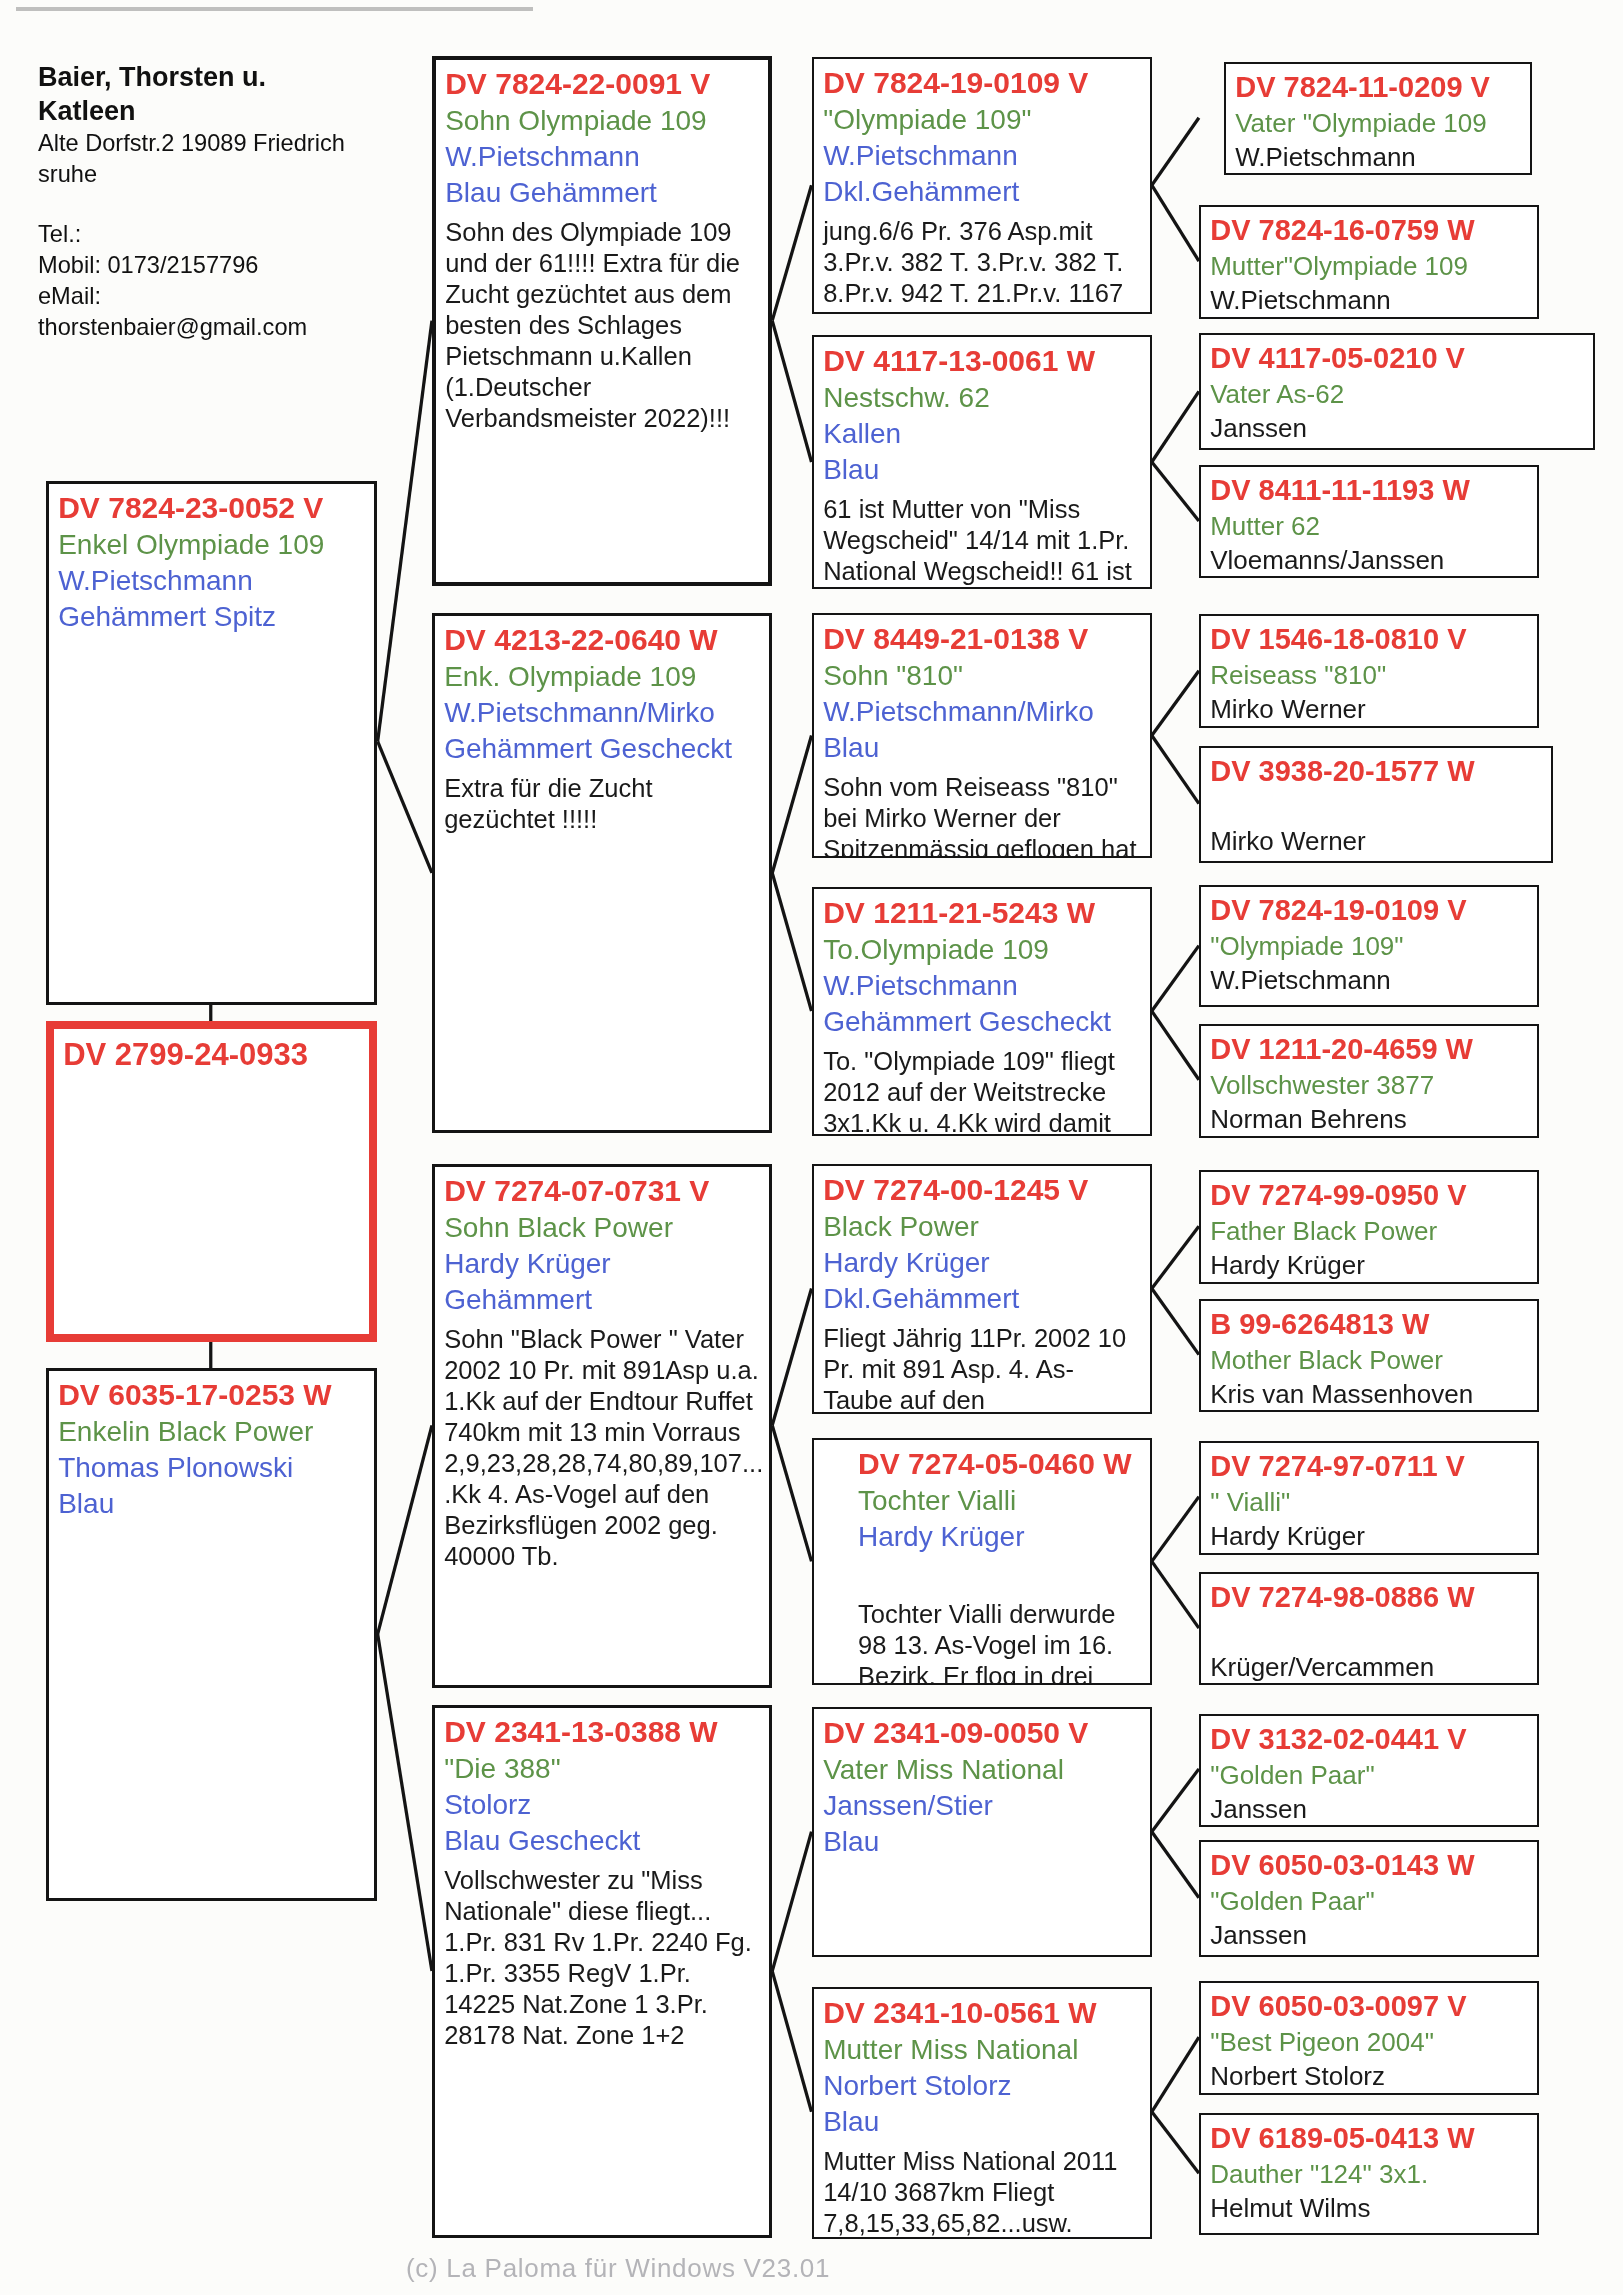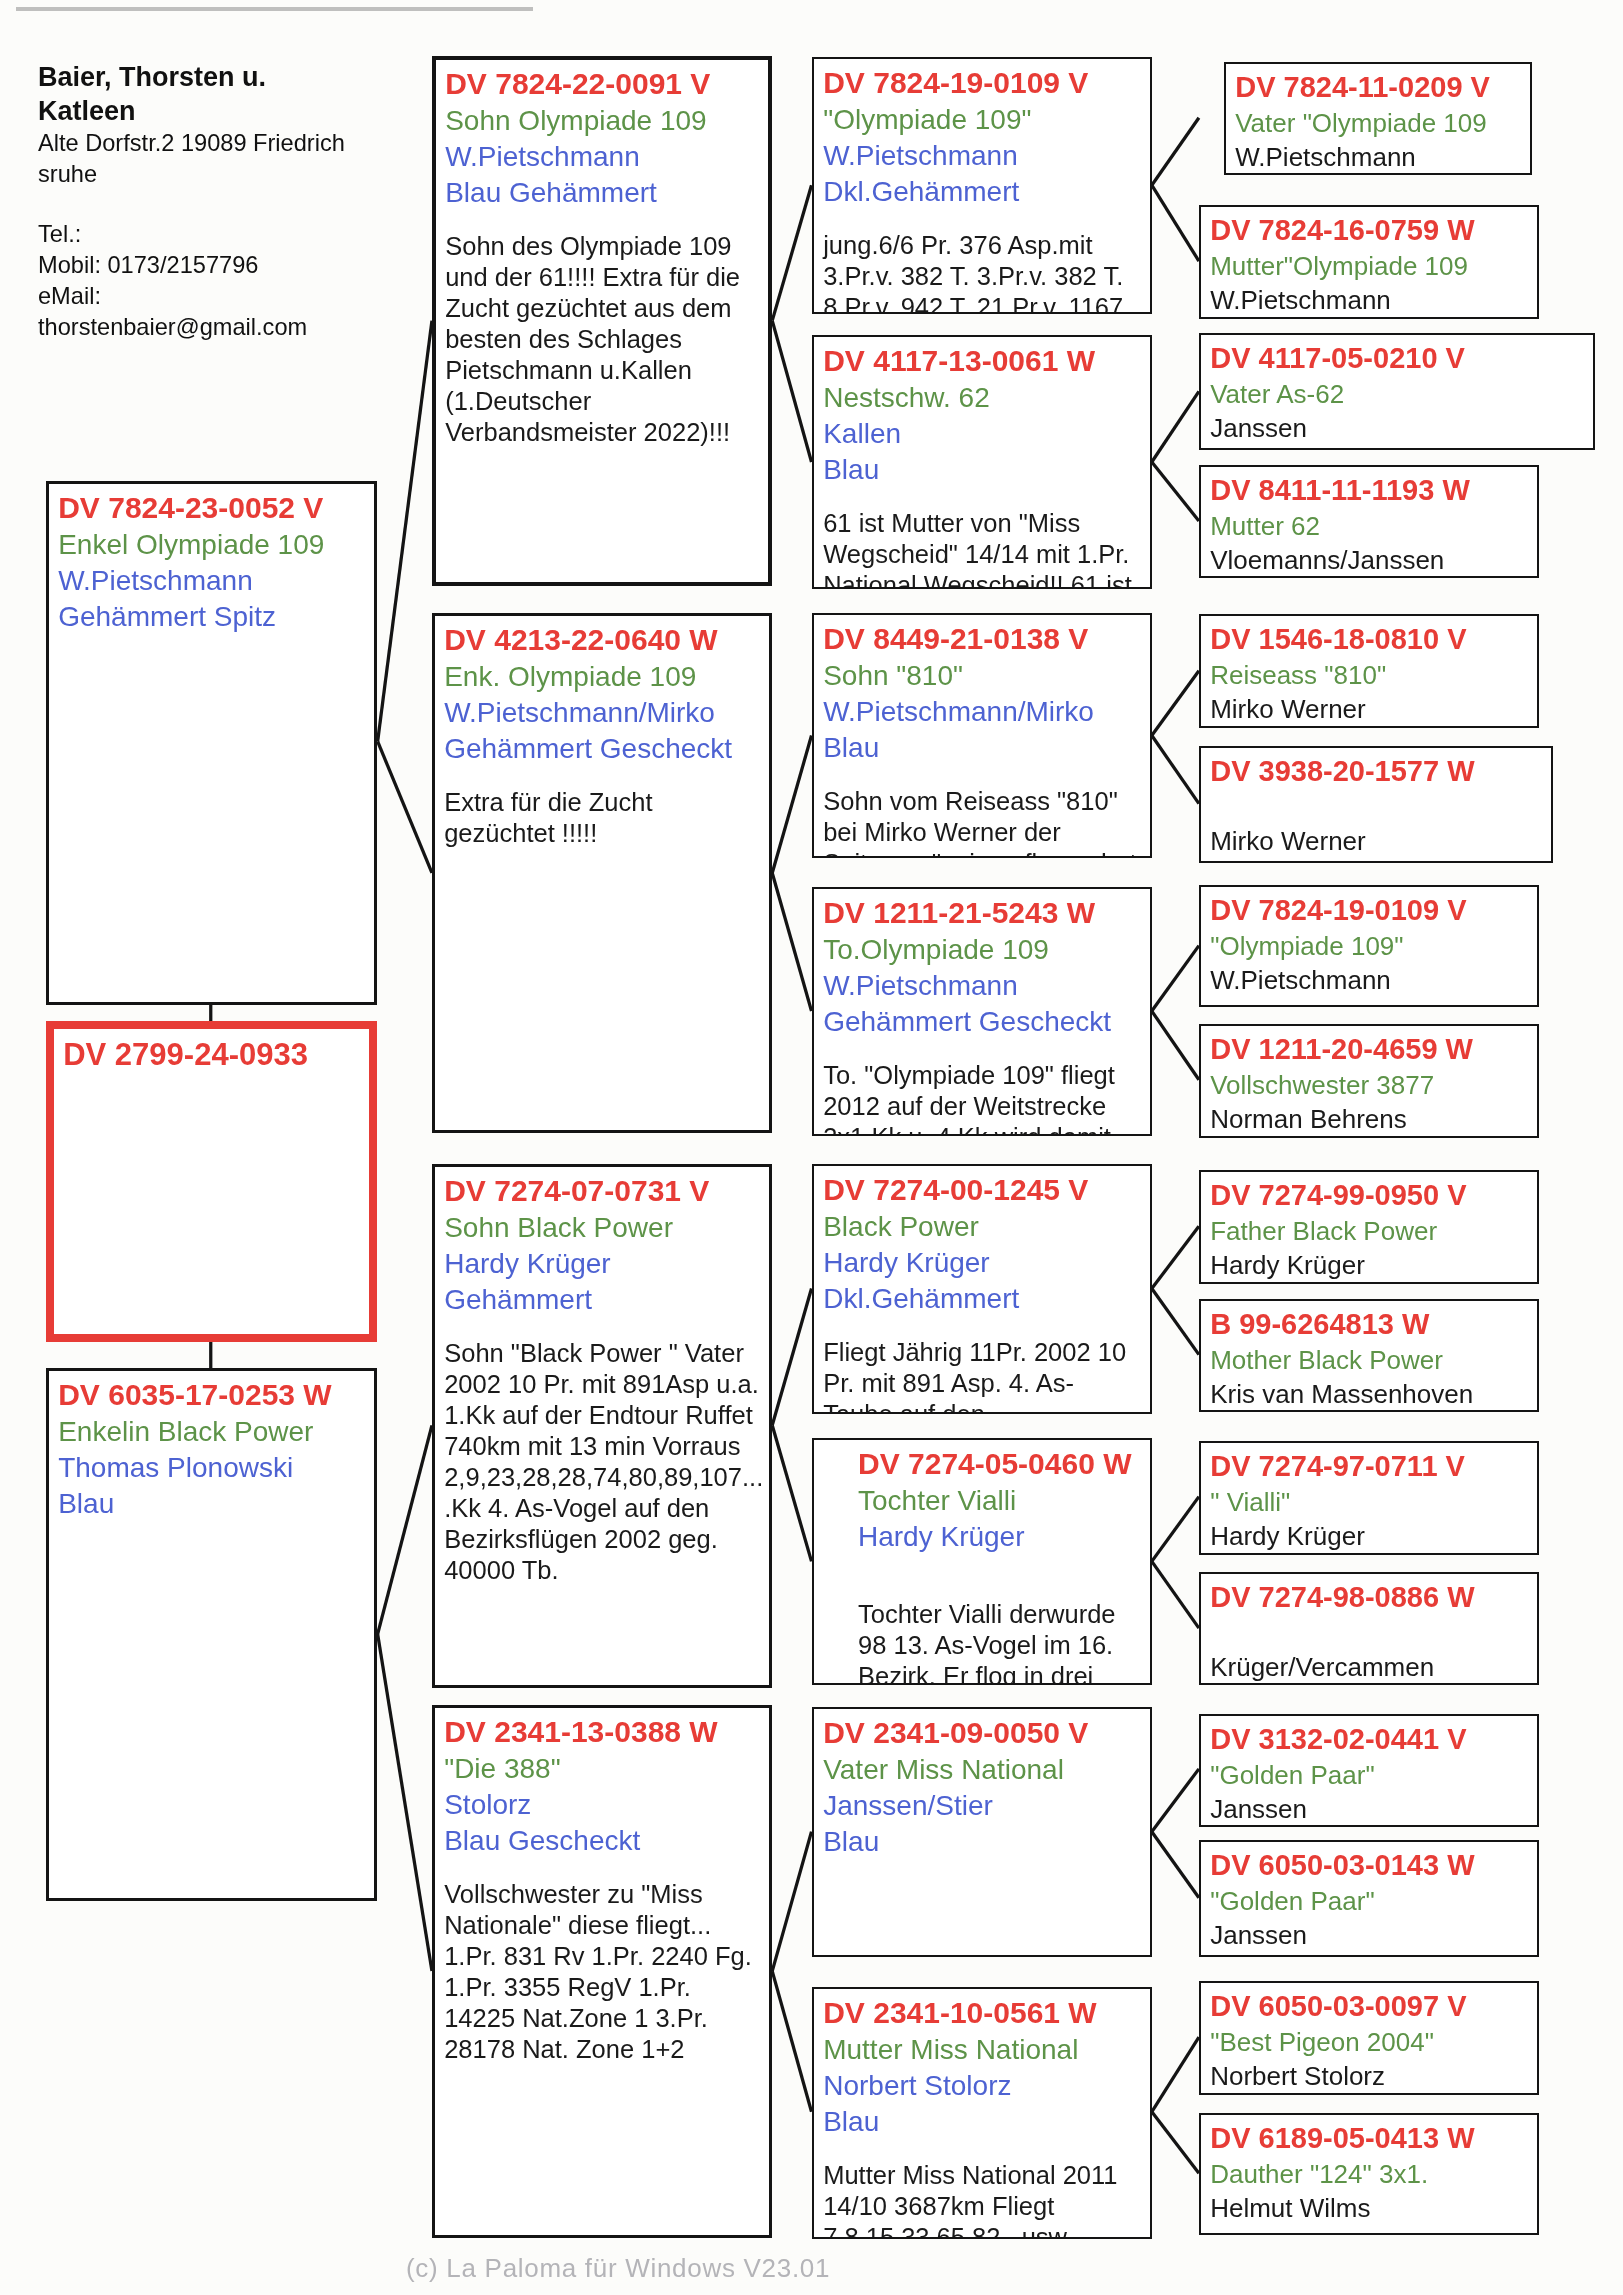--- a/index.html
+++ b/index.html
@@ -35,21 +35,21 @@
   .pbox.b7{border-width:4.6px;}
   .pbox.subject{border:8.5px solid var(--ring_red);}
   .ring{font-size:30px;font-weight:bold;color:var(--ring_red);line-height:38px;white-space:nowrap;}
   .subject .ring{font-size:31px;line-height:41px;}
   .g4 .ring{font-size:29px;line-height:37px;}
   .line{font-size:28px;line-height:36px;min-height:36px;white-space:nowrap;}
   .g4 .line{font-size:26px;line-height:34px;min-height:34px;}
   .green{color:var(--info_green);}
   .blue{color:var(--info_blue);}
   .blackline{color:var(--text_black);}
-  .body-text{font-size:25.5px;line-height:31px;color:var(--text_black);margin-top:20px;}
+  .body-text{font-size:25.5px;line-height:31px;color:var(--text_black);margin-top:6px;}
   .watermark{
     position:absolute;left:406px;top:2253px;
     font-size:26px;color:var(--watermark_gray);letter-spacing:0.7px;
   }
   svg.connectors{position:absolute;left:0;top:0;width:1623px;height:2295px;pointer-events:none;}
   svg.connectors line{stroke:var(--border_black);stroke-width:5;}
 </style>
 </head>
 <body>
 

